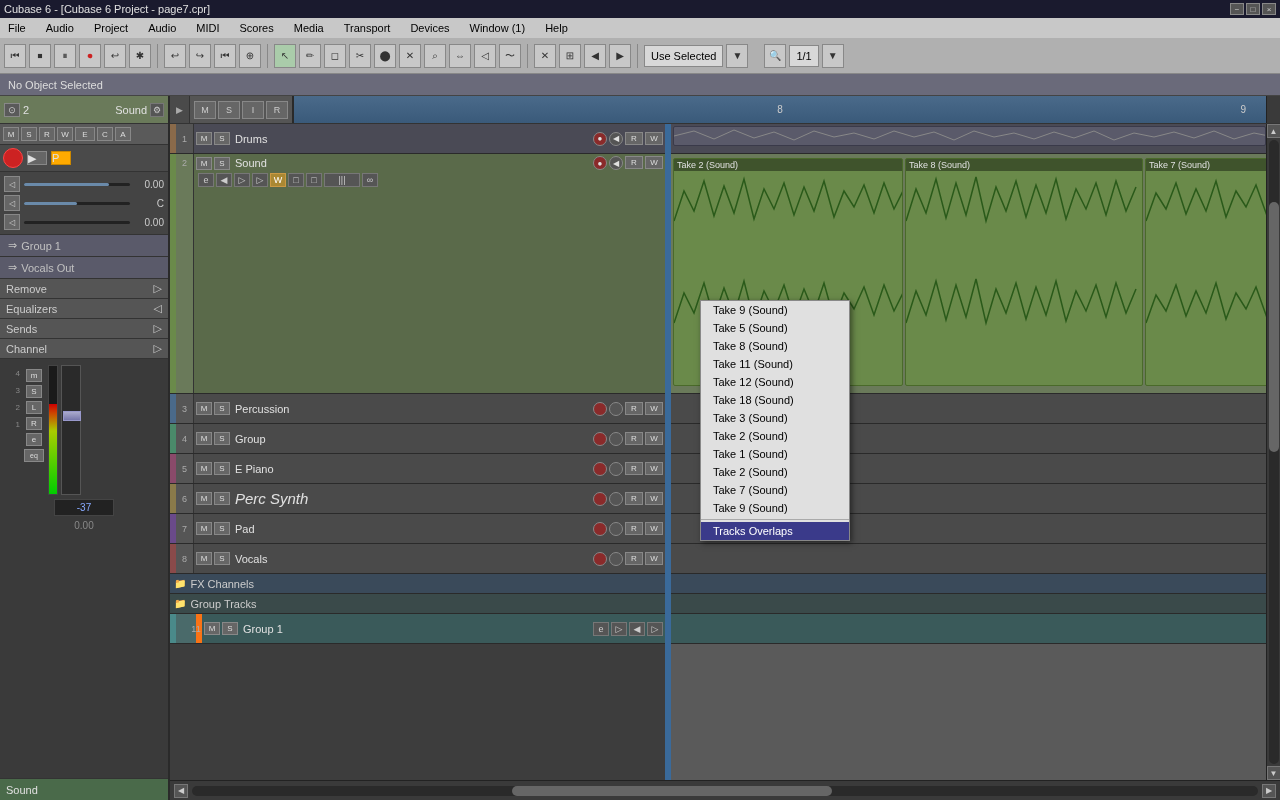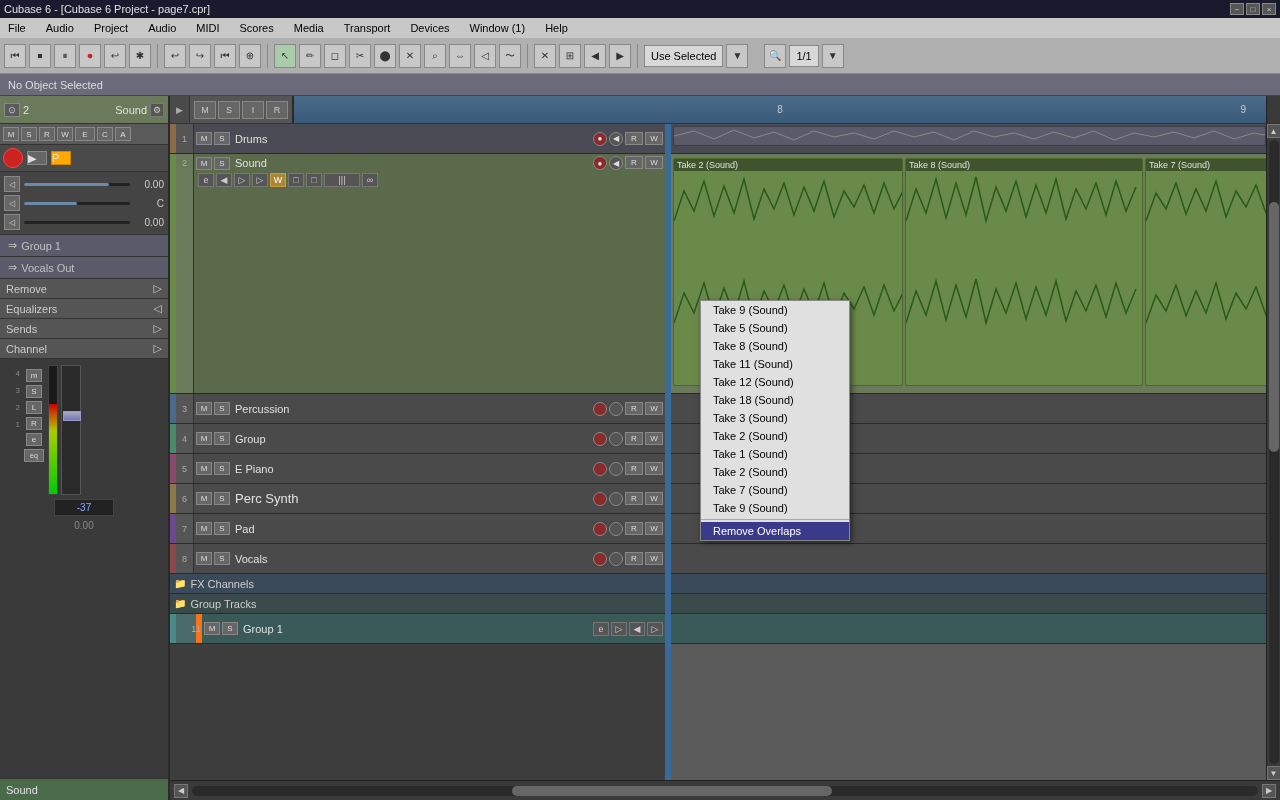--- a/index.html
+++ b/index.html
@@ -387,21 +387,21 @@
 
           <div style="height:30px;border-bottom:1px solid #2a2a2a;display:flex;align-items:stretch;background:#4a4a4a;">
             <div style="width:6px;background:#8a7a4a;flex-shrink:0;"></div>
             <div style="width:18px;background:#555;display:flex;align-items:center;justify-content:center;font-size:9px;color:#aaa;border-right:1px solid #333;flex-shrink:0;">6</div>
             <div style="flex:1;display:flex;flex-direction:column;justify-content:center;background:#4a4a4a;padding:2px;">
               <div style="display:flex;align-items:center;gap:2px;">
                 <div style="display:flex;gap:2px;">
                   <div style="background:#666;border:1px solid #888;width:16px;height:13px;display:flex;align-items:center;justify-content:center;font-size:8px;cursor:pointer;color:#ddd;">M</div>
                   <div style="background:#666;border:1px solid #888;width:16px;height:13px;display:flex;align-items:center;justify-content:center;font-size:8px;cursor:pointer;color:#ddd;">S</div>
                 </div>
-                <span style="font-size:13px;color:#e0e0e0;padding:0 3px;">Perc Synth</span>
+                <span style="font-size:15px;color:#e0e0e0;padding:0 3px;font-style:italic;">Perc Synth</span>
                 <div style="margin-left:auto;display:flex;gap:2px;">
                   <div style="width:14px;height:14px;border-radius:50%;border:1px solid #888;background:#8a2a2a;cursor:pointer;"></div>
                   <div style="width:14px;height:14px;border-radius:50%;border:1px solid #888;background:#555;cursor:pointer;"></div>
                   <div style="background:#666;border:1px solid #888;width:18px;height:13px;display:flex;align-items:center;justify-content:center;font-size:8px;cursor:pointer;color:#ddd;">R</div>
                   <div style="background:#666;border:1px solid #888;width:18px;height:13px;display:flex;align-items:center;justify-content:center;font-size:8px;cursor:pointer;color:#ddd;">W</div>
                 </div>
               </div>
             </div>
           </div>
 
@@ -563,14 +563,14 @@
   <div class="ctx-item">Take 11 (Sound)</div>
   <div class="ctx-item">Take 12 (Sound)</div>
   <div class="ctx-item">Take 18 (Sound)</div>
   <div class="ctx-item">Take 3 (Sound)</div>
   <div class="ctx-item">Take 2 (Sound)</div>
   <div class="ctx-item">Take 1 (Sound)</div>
   <div class="ctx-item">Take 2 (Sound)</div>
   <div class="ctx-item">Take 7 (Sound)</div>
   <div class="ctx-item">Take 9 (Sound)</div>
   <div class="ctx-sep"></div>
-  <div class="ctx-item highlighted">Remove Overlaps</div>
+  <div class="ctx-item highlighted">Tracks Overlaps</div>
 </div>
 
 </body></html>

